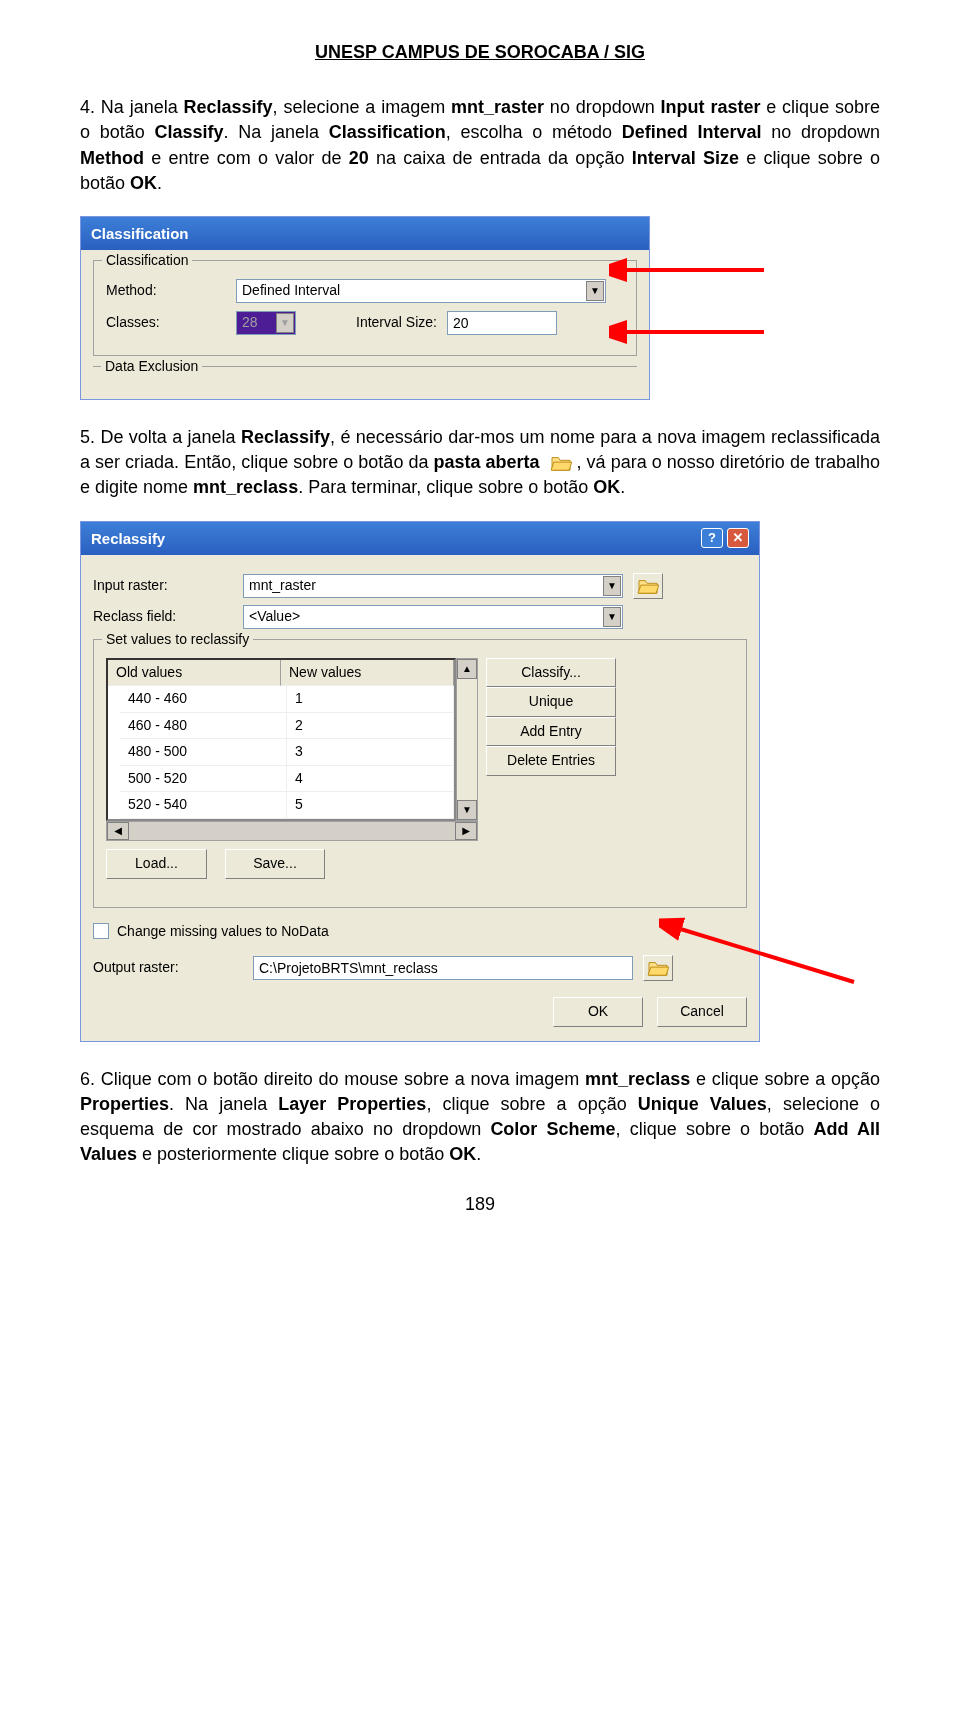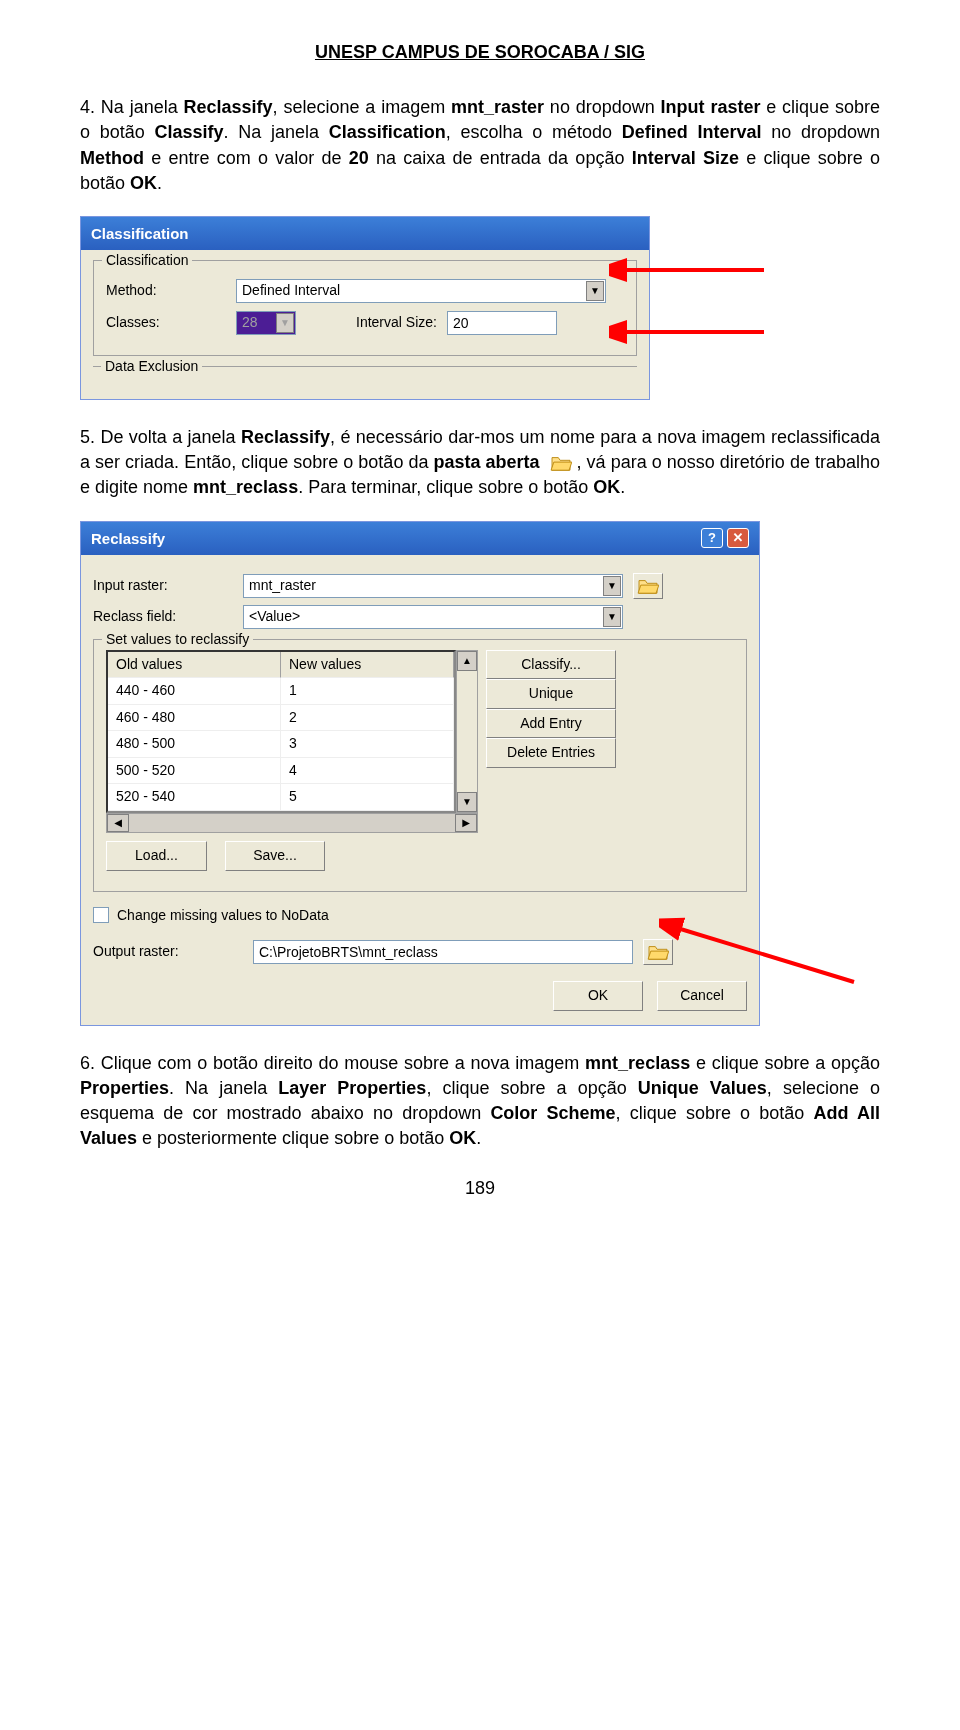--- a/index.html
+++ b/index.html
@@ -17,26 +17,26 @@
   .row { display: flex; align-items: center; margin: 8px 0; font-size: 14px; }
   .row .label { width: 130px; }
   .input { background: #fff; border: 1px solid #7f9db9; padding: 3px 5px; font-size: 14px; height: 24px; }
   .combo { position: relative; background: #fff; border: 1px solid #7f9db9; height: 24px; display: flex; align-items: center; padding: 0 5px; }
   .combo .arrow { position: absolute; right: 1px; top: 1px; width: 18px; height: 20px; background: #d4d0c8; border: 1px solid #808080; display: flex; align-items: center; justify-content: center; font-size: 10px; }
   .disabled { background: #4c1d95; color: #a0a0a0; }
   .btn { background: #ece9d8; border: 1px solid #808080; border-top-color: #fff; border-left-color: #fff; padding: 4px 12px; font-size: 14px; text-align: center; }
   .folder-icon { width: 26px; height: 22px; display: inline-flex; align-items: center; justify-content: center; vertical-align: middle; }
   .folder-icon svg { width: 22px; height: 18px; }
   .arrow-red { position: absolute; pointer-events: none; }
-  .table-area { display: flex; gap: 8px; margin: 0 0; }
+  .table-area { display: flex; gap: 8px; margin: 8px 0; }
   .grid-table { background: #fff; border: 2px inset #888; width: 350px; }
   .grid-table .th, .grid-table .td { padding: 3px 8px; font-size: 14px; border-bottom: 1px solid #eee; }
   .grid-table .thead { display: flex; background: #ece9d8; }
   .grid-table .thead .th { flex: 1; border-right: 1px solid #a0a0a0; background: #ece9d8; }
-  .grid-table .trow { display: flex; }
+  .grid-table .trow { display: flex; padding-left: 12px; }
   .grid-table .trow .td { flex: 1; border-right: 1px solid #eee; }
   .scroll-col { width: 22px; background: #ece9d8; border: 1px solid #a0a0a0; display: flex; flex-direction: column; }
   .scroll-col .sb { height: 20px; background: #d4d0c8; border: 1px solid #808080; font-size: 10px; display: flex; align-items: center; justify-content: center; }
   .scroll-col .strack { flex: 1; background: #ece9d8; }
   .side-btns { display: flex; flex-direction: column; width: 130px; }
   .hscroll { display: flex; height: 20px; background: #ece9d8; border: 1px solid #a0a0a0; }
   .hscroll .sb { width: 22px; background: #d4d0c8; border: 1px solid #808080; font-size: 10px; display: flex; align-items: center; justify-content: center; }
   .hscroll .strack { flex: 1; background: #d4d0c8; }
   .loadsave { display: flex; gap: 18px; margin: 8px 0; }
   .checkbox-row { display: flex; align-items: center; gap: 8px; margin: 14px 12px; font-size: 14px; }

